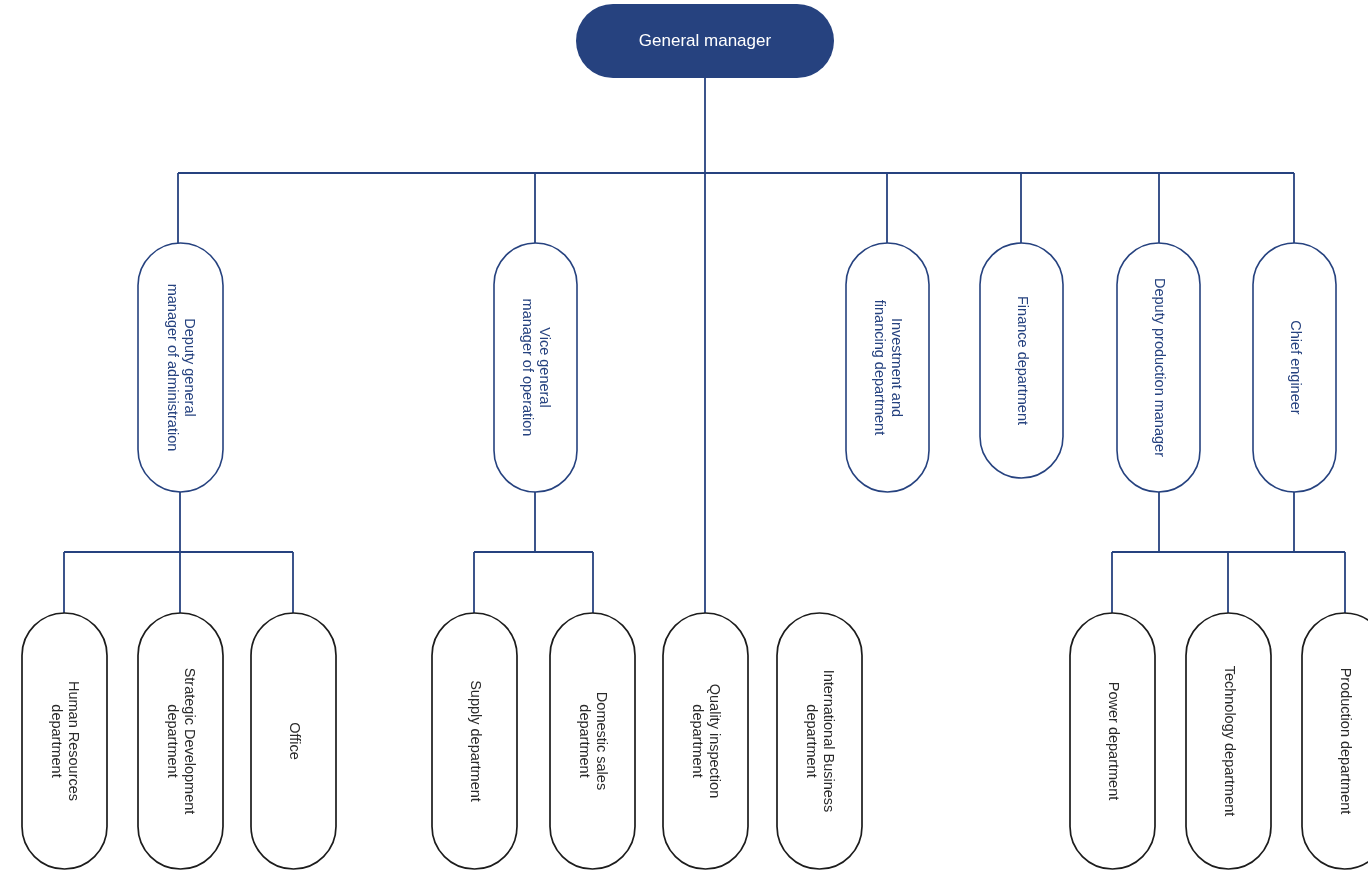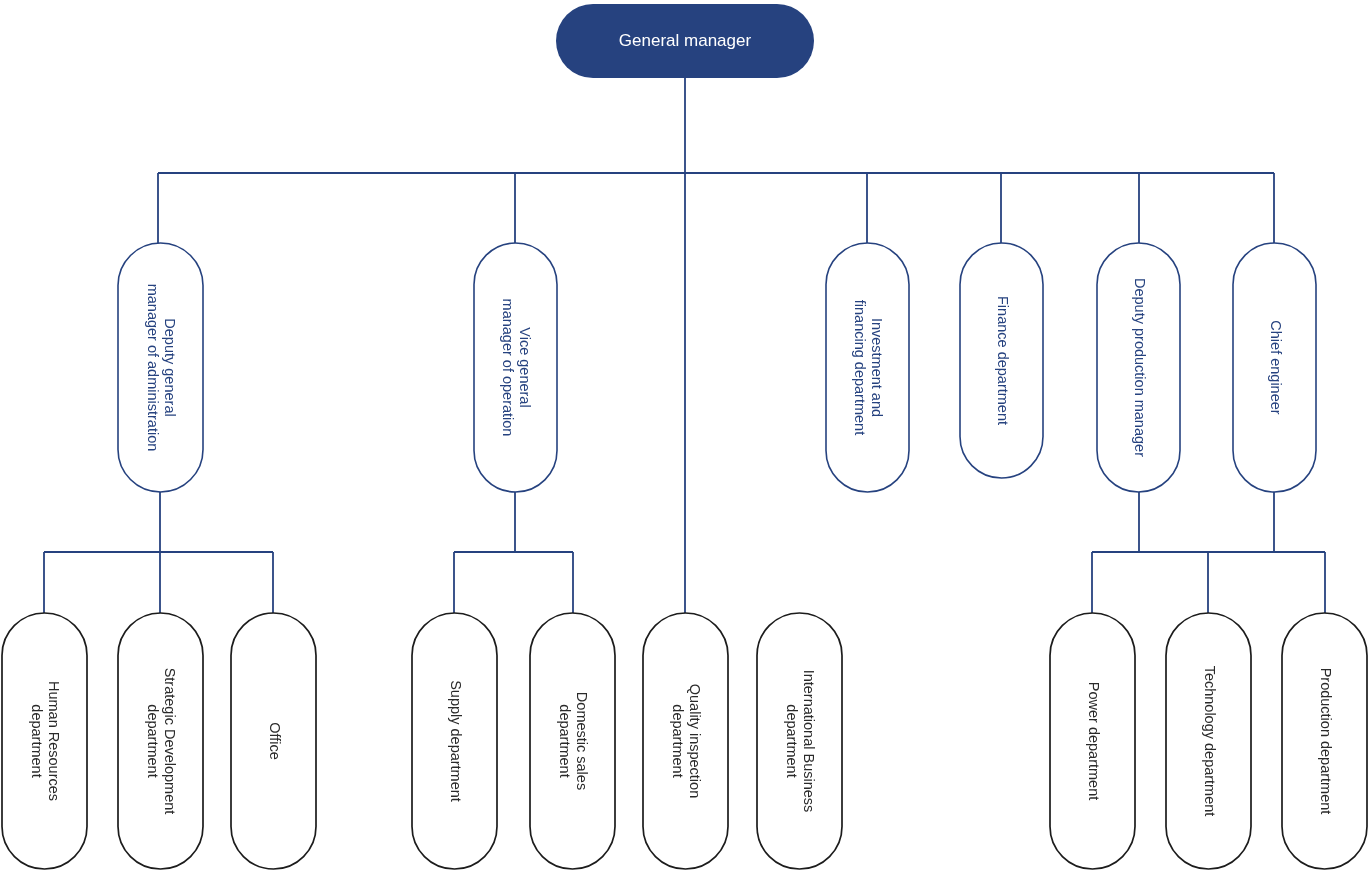--- a/index.html
+++ b/index.html
@@ -10,20 +10,21 @@
   body {
     width: 1368px;
     height: 887px;
     font-family: "Liberation Sans", sans-serif;
     overflow: hidden;
   }
   #org-chart-root {
     position: relative;
     width: 1252px;
     height: 887px;
+    padding-left: 20px;
   }
   svg#org-svg {
     display: block;
     width: 1368px;
     height: 887px;
   }
   .node-shape {
     fill: #ffffff;
   }
   .node-shape.root {

